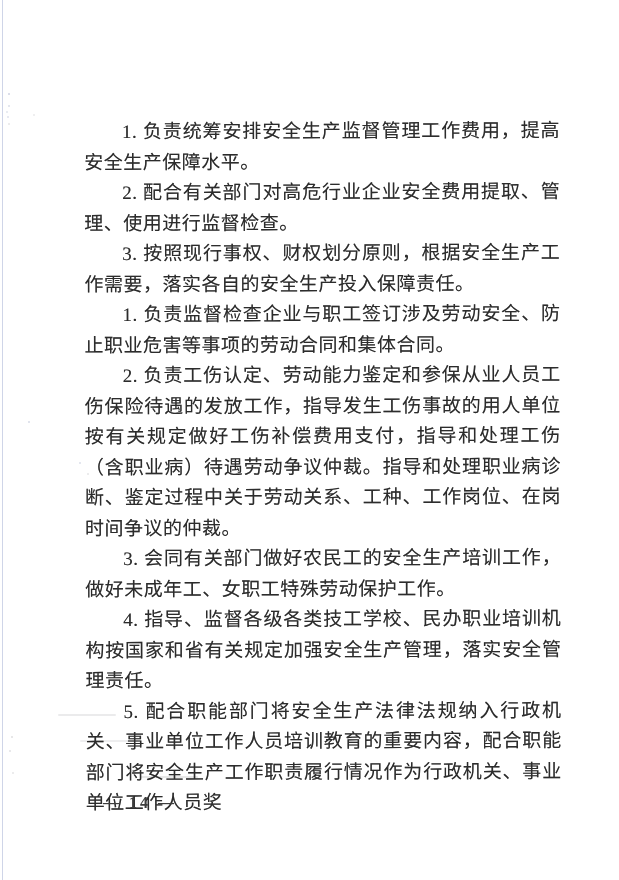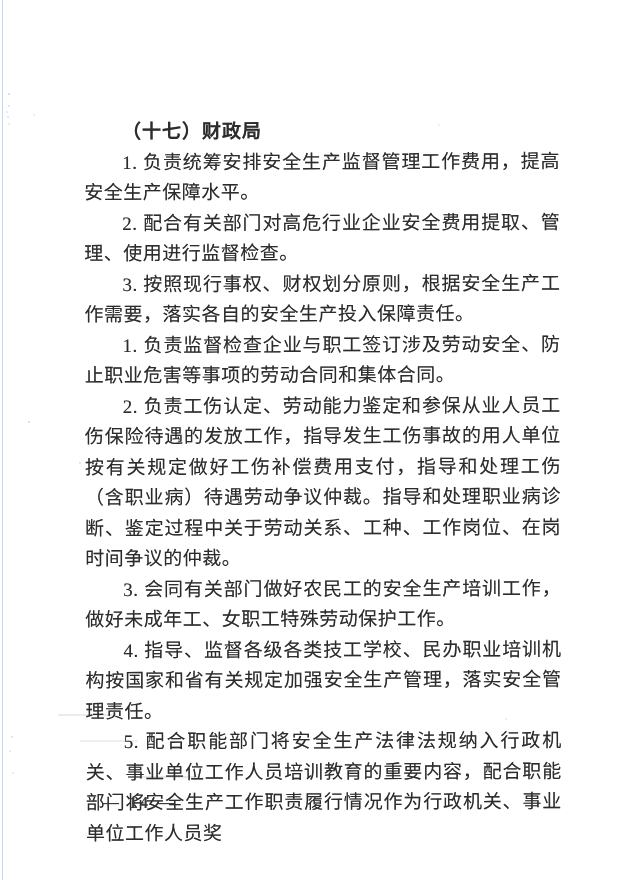--- a/index.html
+++ b/index.html
@@ -96,21 +96,20 @@
 </style>
 </head>
 <body>
 
 <div class="edge-line"></div>
 <div class="speck"></div>
 <div class="smudge"></div>
 
 <div class="content" id="sections-root">
   <section class="doc-section">
-    <p class="heading">（十七）财政局</p>
 
   <p class="para">1. 负责统筹安排安全生产监督管理工作费用，提高安全生产保障水平。</p>
 
   <p class="para">2. 配合有关部门对高危行业企业安全费用提取、管理、使用进行监督检查。</p>
 
   <p class="para">3. 按照现行事权、财权划分原则，根据安全生产工作需要，落实各自的安全生产投入保障责任。</p>
 </section>
 
   <section class="doc-section">
 

